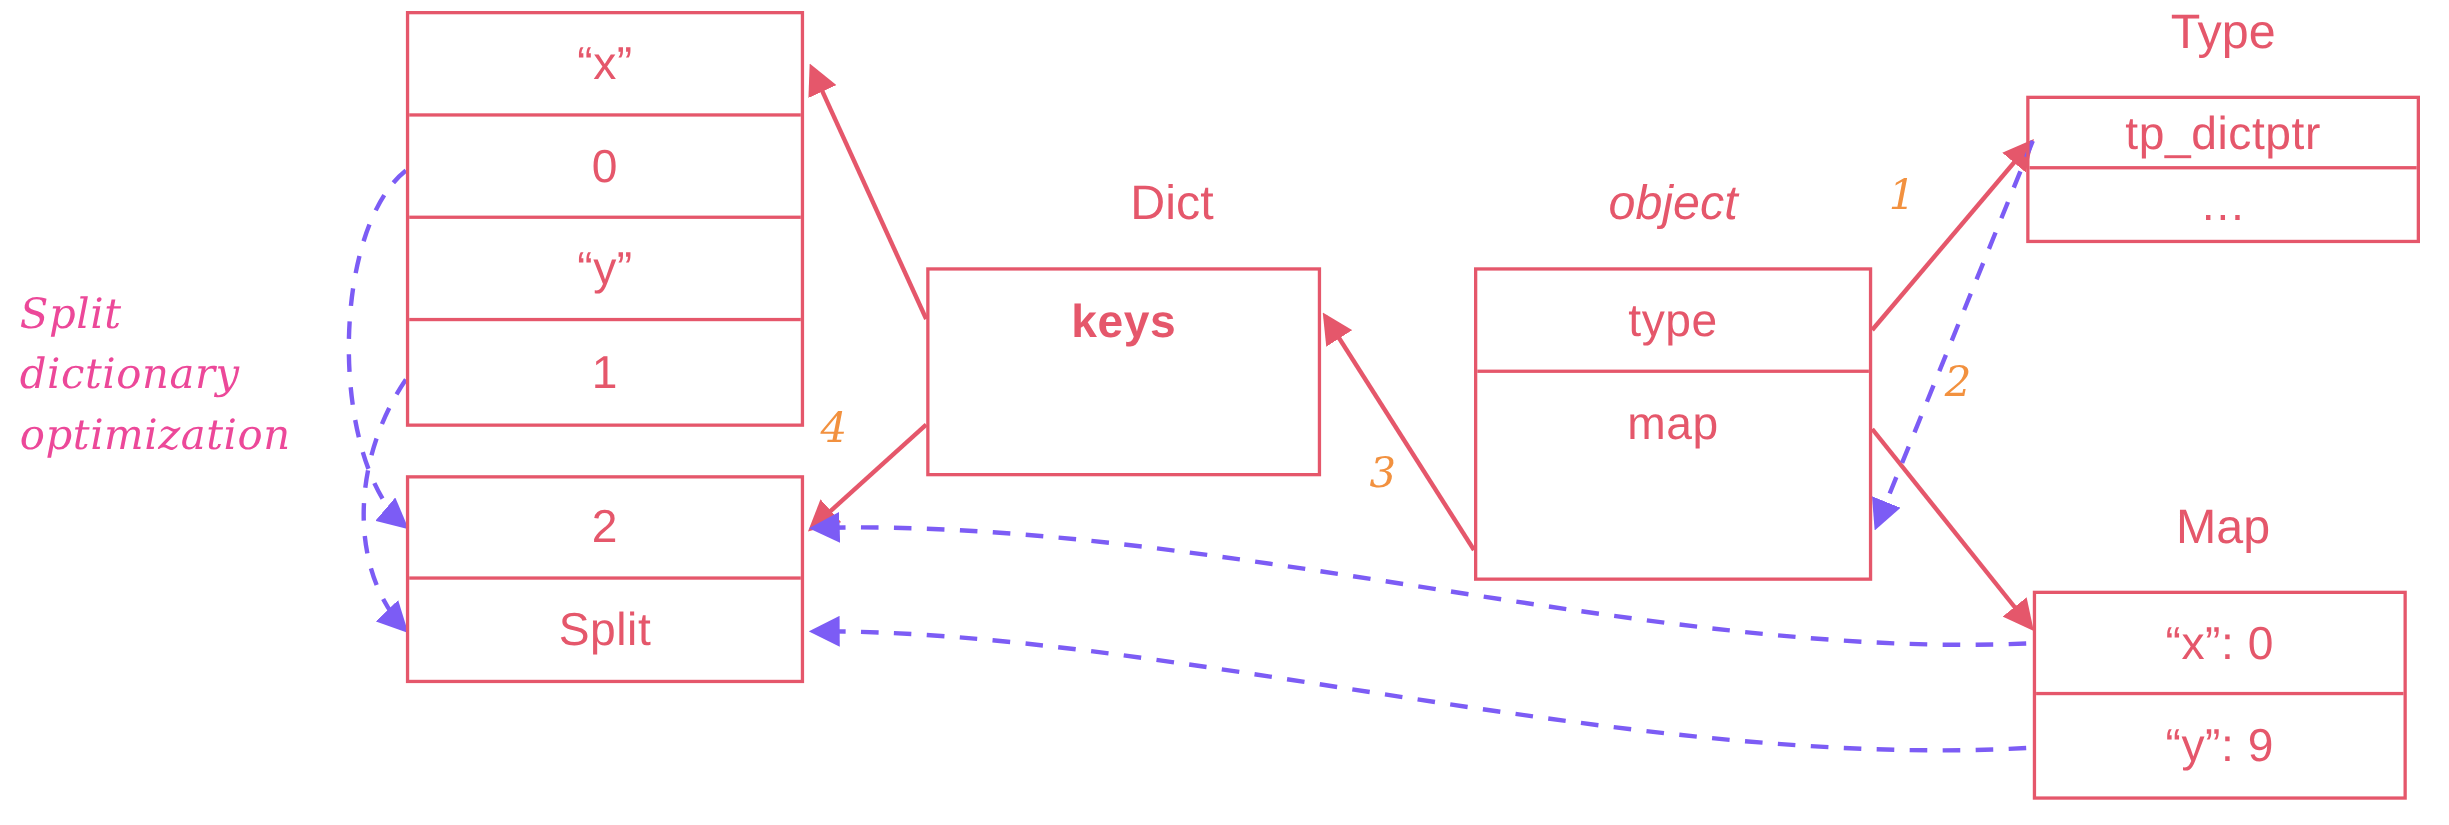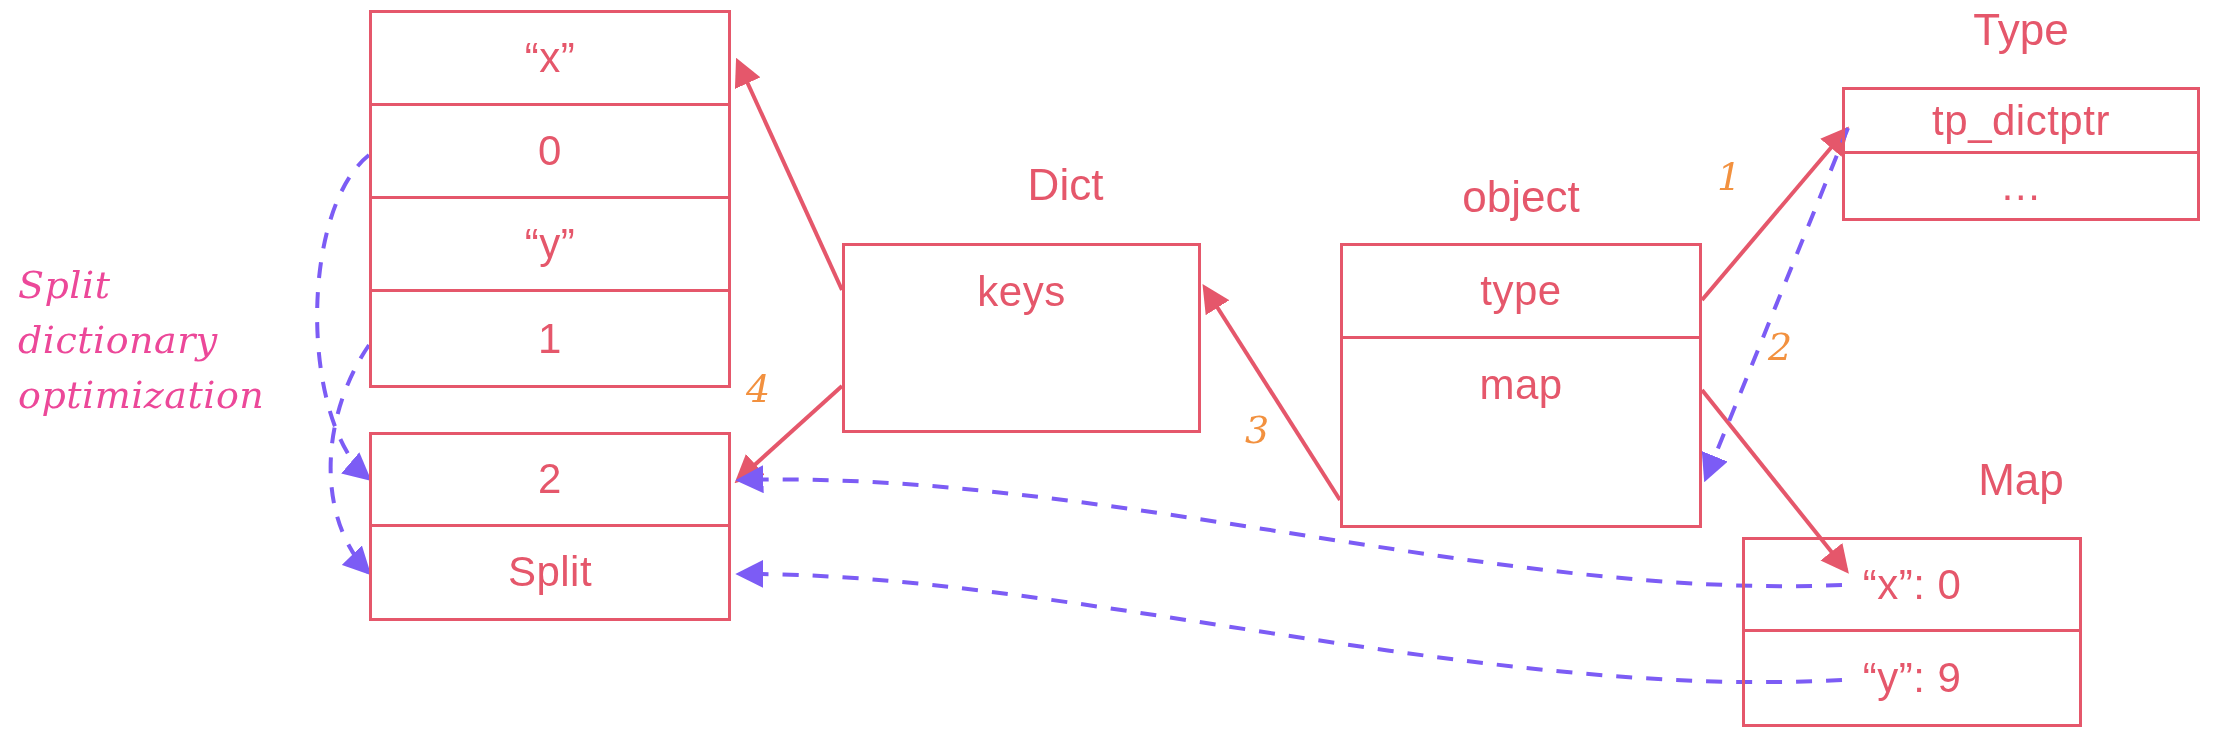--- a/index.html
+++ b/index.html
@@ -101,38 +101,38 @@
     <div class="row" style="height:25%">“y”</div>
     <div class="row" style="height:25%">1</div>
   </div>
 
   <div class="box" style="left:369px;top:432px;width:362px;height:189px;">
     <div class="row" style="height:50%">2</div>
     <div class="row" style="height:50%">Split</div>
   </div>
 
   <div class="title" style="left:886px;top:160px;width:359px;">Dict</div>
-  <div class="box" style="left:842px;top:243px;width:359px;height:190px;">
+  <div class="box" style="left:842px;top:243px;width:359px;height:190px;font-weight:bold;">
     <div class="row" style="height:50%">keys</div>
   </div>
 
-  <div class="title" style="left:1340px;top:172px;width:362px;">object</div>
+  <div class="title" style="left:1340px;top:160px;width:362px;font-style:italic;">object</div>
   <div class="box" style="left:1340px;top:243px;width:362px;height:285px;">
     <div class="row" style="height:33.333%">type</div>
     <div class="row" style="height:33.333%">map</div>
   </div>
 
   <div class="title" style="left:1842px;top:5px;width:358px;">Type</div>
   <div class="box" style="left:1842px;top:87px;width:358px;height:134px;">
     <div class="row" style="height:50%">tp_dictptr</div>
     <div class="row" style="height:50%">…</div>
   </div>
 
   <div class="title" style="left:1842px;top:455px;width:358px;">Map</div>
-  <div class="box" style="left:1742px;top:537px;width:340px;height:190px;">
+  <div class="box" style="left:1848px;top:537px;width:340px;height:190px;">
     <div class="row" style="height:50%">“x”: 0</div>
     <div class="row" style="height:50%">“y”: 9</div>
   </div>
 
   <div class="note" style="left:18px;top:258px;width:300px;">Split dictionary
 optimization</div>
 
   <div class="numlabel" style="left:1717px;top:155px;">1</div>
   <div class="numlabel" style="left:1768px;top:325px;">2</div>
   <div class="numlabel" style="left:1245px;top:408px;">3</div>

